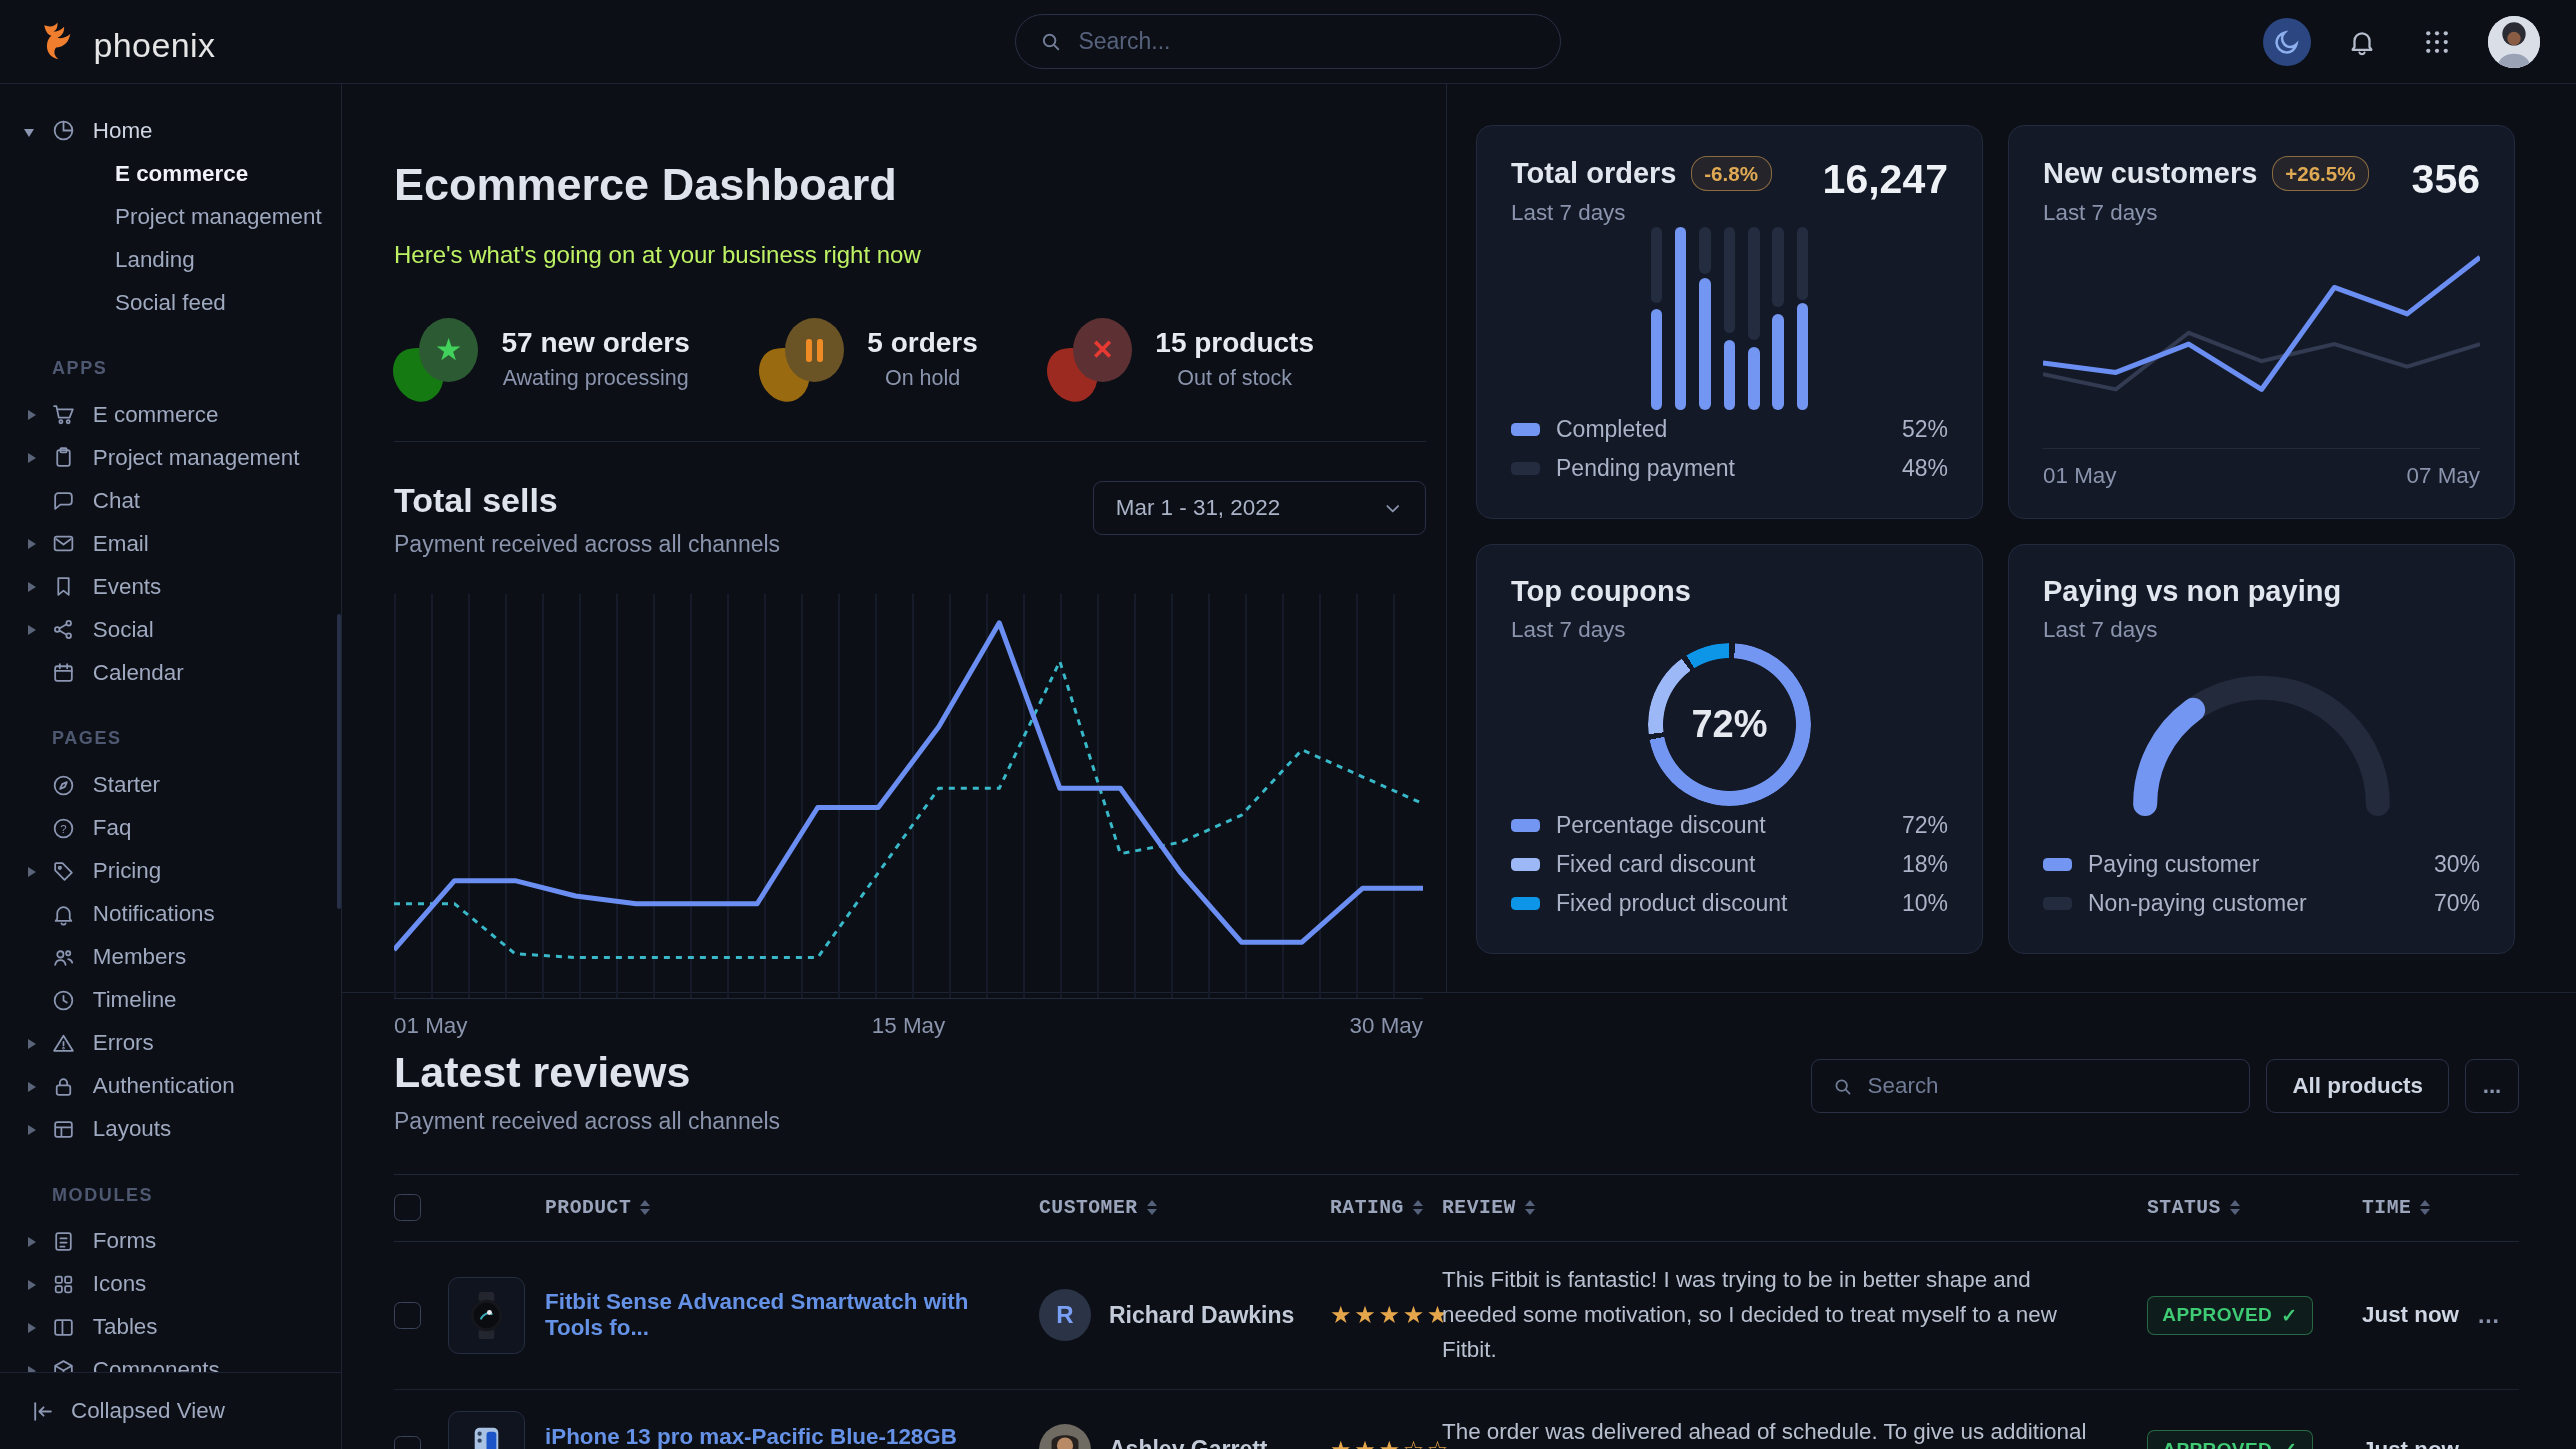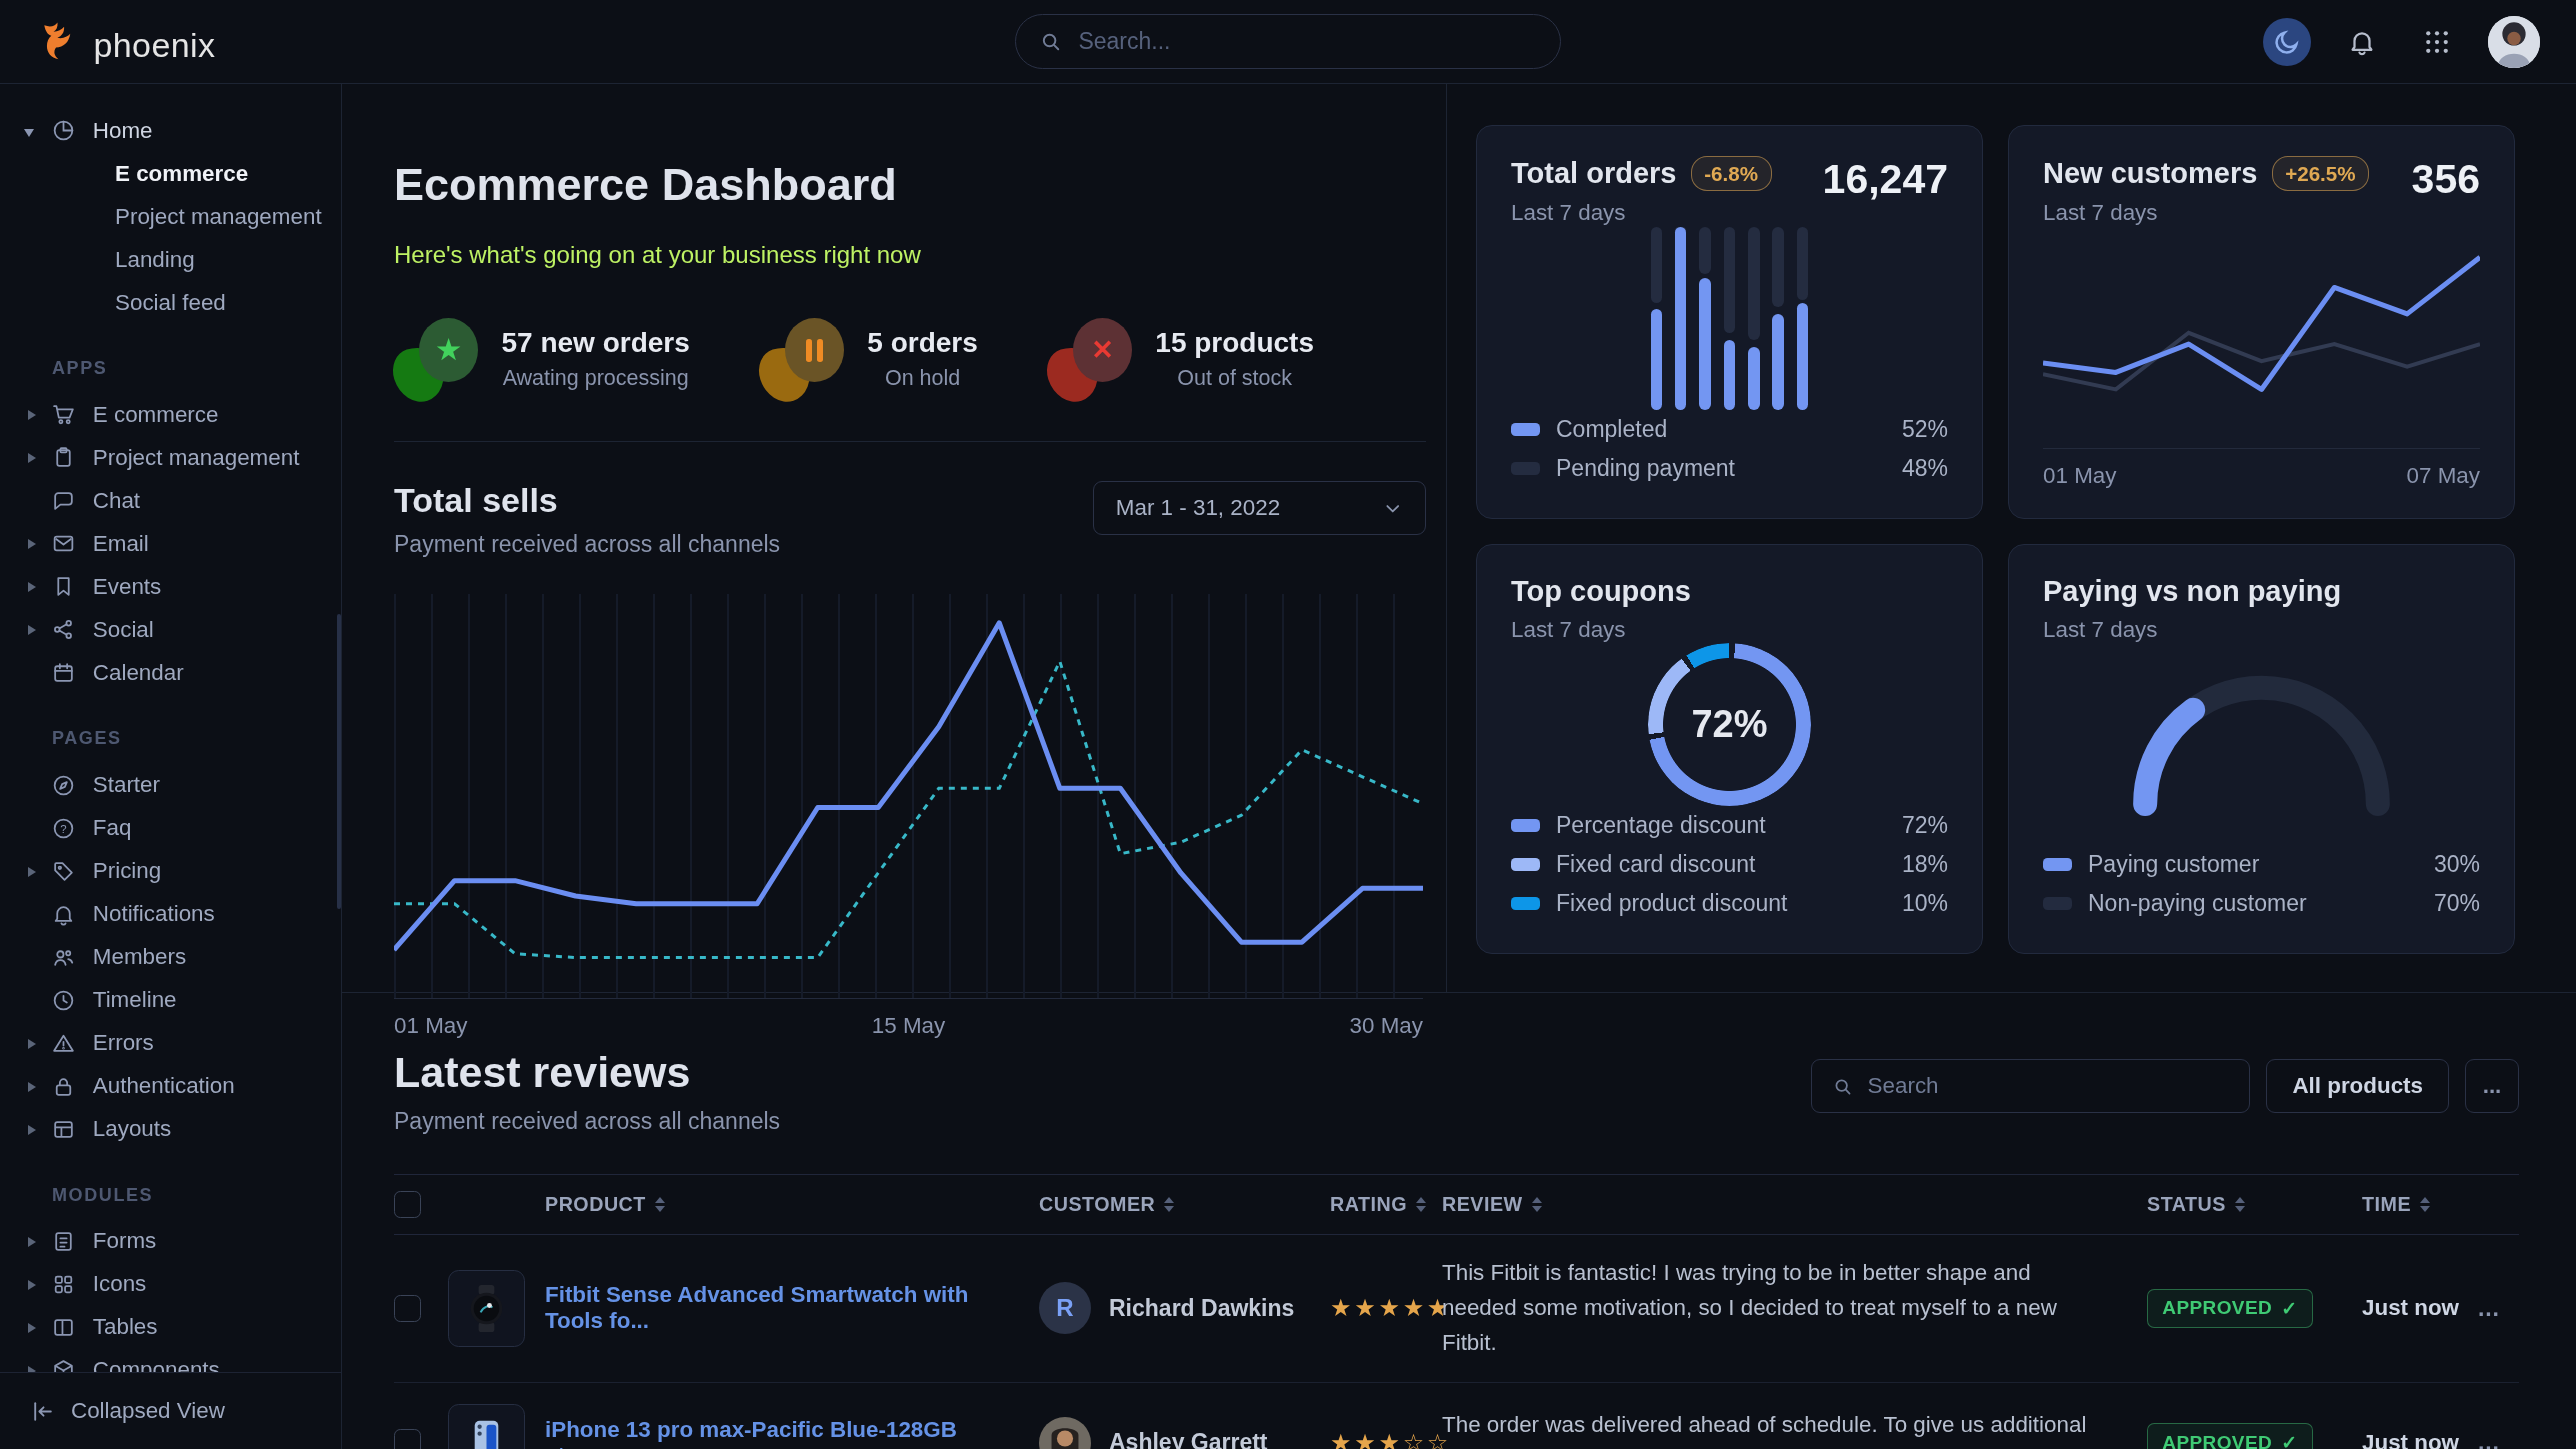--- a/index.html
+++ b/index.html
@@ -128,21 +128,21 @@
   .table-search svg{width:23px;height:23px;stroke:#717c96;}
   .table-search input{background:transparent;border:none;outline:none;color:#aab3c7;font-size:22.4px;
     font-family:"Liberation Sans",sans-serif;width:100%;}
   .table-search input::placeholder{color:#707b95;}
   .btn{height:54px;border:0.9px solid #2a3146;background:transparent;border-radius:9px;color:#cfd6e4;
     font-size:22.4px;font-weight:700;padding:0 25px;cursor:pointer;font-family:"Liberation Sans",sans-serif;}
   .btn.small{width:54px;padding:0;color:#8a94ad;}
 
   .rtable{margin-top:39px;}
   .rtable-grid{display:grid;grid-template-columns:54px 97px 494px 291px 112px 1fr 215px 116px 41px;align-items:center;}
-  .rtable-header{height:61px;border-top:0.9px solid #20263a;border-bottom:0.9px solid #20263a;}
+  .rtable-header{height:68px;border-top:0.9px solid #20263a;border-bottom:0.9px solid #20263a;font-family:Liberation Mono, monospace;}
   .th{font-size:19.7px;font-weight:700;letter-spacing:0.5px;color:#9aa4bb;display:flex;align-items:center;gap:9px;}
   .sort{display:inline-flex;flex-direction:column;line-height:0;}
   .sort b{border-left:5.4px solid transparent;border-right:5.4px solid transparent;display:block;}
   .sort b.up{border-bottom:6.3px solid #55607a;margin-bottom:2.7px;}
   .sort b.dn{border-top:6.3px solid #55607a;}
   .checkbox{width:27px;height:27px;border:1.8px solid #3a4357;border-radius:6.3px;background:transparent;cursor:pointer;}
   .rrow{border-bottom:0.9px solid #1b2130;padding:21.5px 0;}
   .thumb{width:77px;height:77px;border:0.9px solid #262e42;border-radius:10.7px;background:#10141f;
     display:flex;align-items:center;justify-content:center;overflow:hidden;}
   .plink{font-size:22.4px;font-weight:600;color:#6592e6;padding-right:27px;cursor:pointer;}

